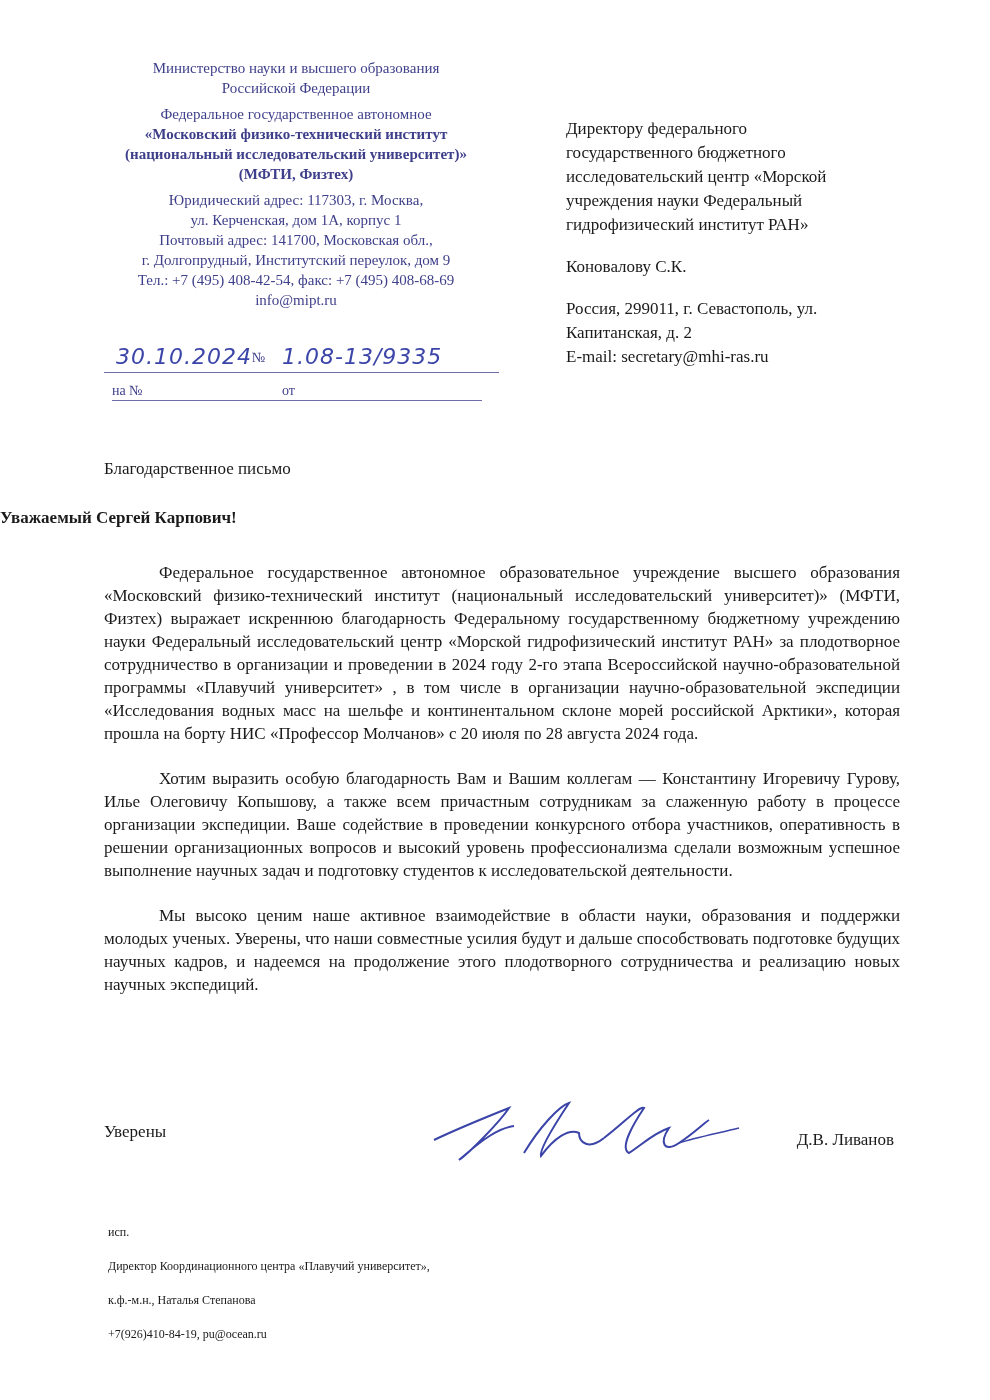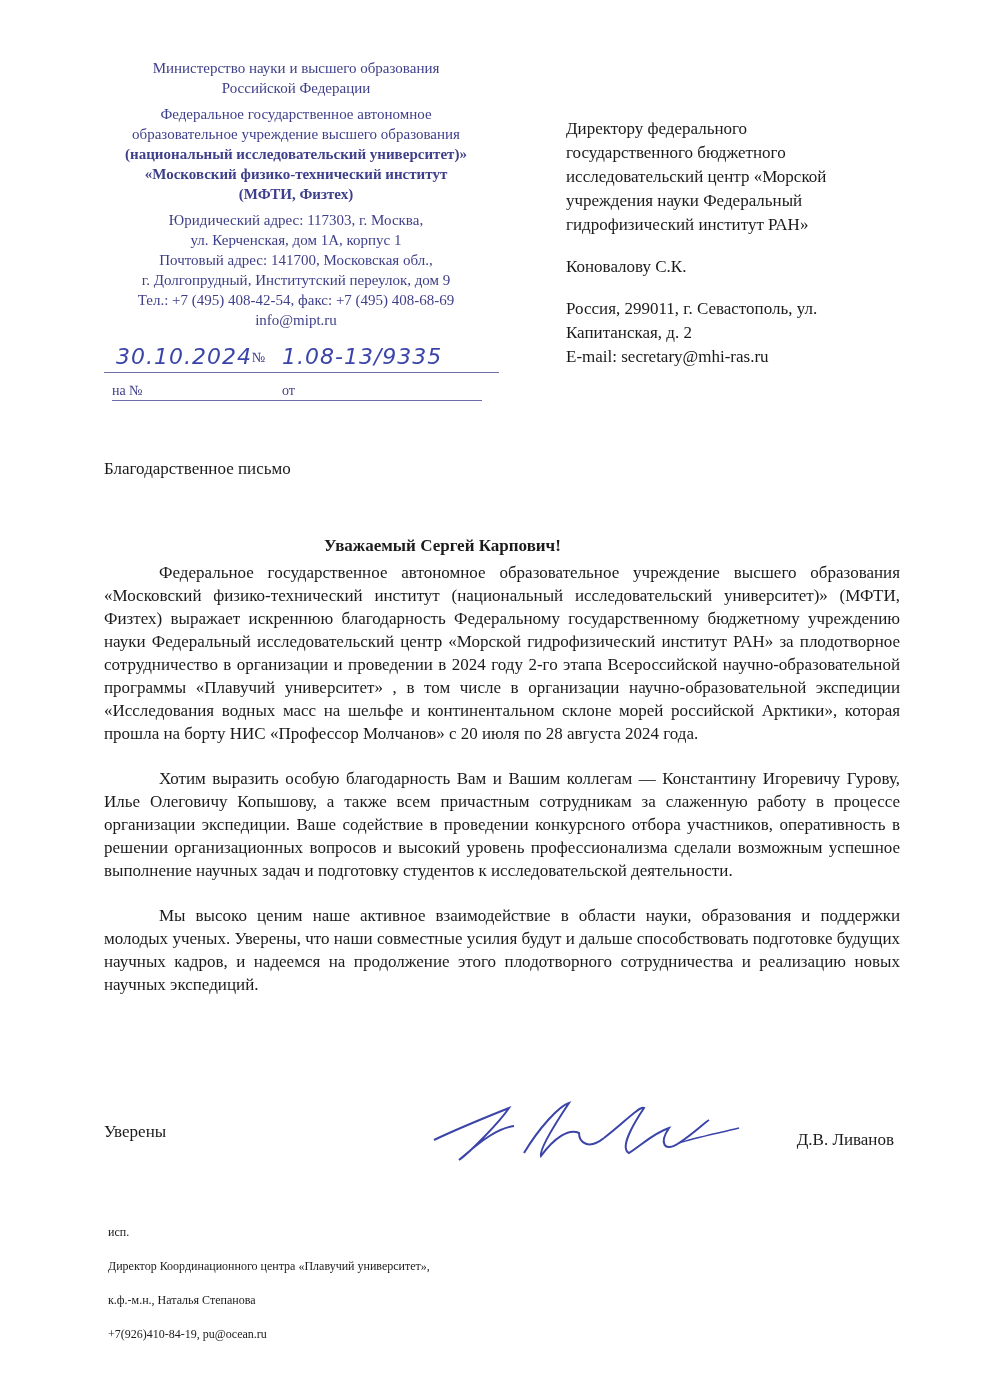--- a/index.html
+++ b/index.html
@@ -13,41 +13,40 @@
   .reg .row1 { position:absolute; left:0; top:0; width:395px; height:30px; border-bottom:1px solid #6b6ea8; }
   .reg .hand { position:absolute; font-family:"DejaVu Sans", sans-serif; font-style:italic;
                color:#3b44a8; font-size:22px; top:2px; letter-spacing:1px; }
   .reg .num-label { position:absolute; left:148px; top:8px; font-size:14px; }
   .reg .row2 { position:absolute; left:8px; top:42px; width:370px; height:16px; border-bottom:1px solid #6b6ea8; font-size:14px; }
   .reg .row2 span { position:absolute; top:-1px; }
   .recipient { position:absolute; left:566px; top:117px; width:340px; font-size:17px; line-height:24px; }
   .recipient p { margin:0; }
   .recipient .gap { height:18px; }
   .subject { position:absolute; left:104px; top:459px; font-size:17px; }
-  .greeting { position:absolute; left:0; width:885px; top:536px; text-align:center; font-weight:bold; font-size:17px; }
+  .greeting { position:absolute; left:0; width:885px; top:508px; text-align:left; font-weight:bold; font-size:17px; }
   .body { position:absolute; left:104px; top:545px; width:796px; font-size:17px; line-height:23px; text-align:justify; }
   .body p { margin:16px 0 22px 0; text-indent:55px; }
   .signature-row { position:absolute; left:104px; top:1120px; width:790px; height:50px; font-size:17px; }
   .signature-row .title { position:absolute; left:0; top:2px; }
   .signature-row .name { position:absolute; right:0; top:10px; }
   .sig { position:absolute; left:325px; top:-22px; width:320px; height:70px; }
   .executor { position:absolute; left:92px; top:1207px; font-size:12px; line-height:18px; }
   .executor p { margin:16px; }
 </style>
 </head>
 <body>
 
 <div class="stamp">
   <div>Министерство науки и высшего образования</div>
   <div>Российской Федерации</div>
   <div class="gap"></div>
   <div>Федеральное государственное автономное</div>
-  <div>образовательное учреждение высшего образования</div>
+  <div class="bold">«Московский физико-технический институт</div>
   <div class="bold">(национальный исследовательский университет)»</div>
-  <div class="bold">«Московский физико-технический институт</div>
   <div class="bold">(МФТИ, Физтех)</div>
   <div class="gap"></div>
   <div>Юридический адрес: 117303, г. Москва,</div>
   <div>ул. Керченская, дом 1А, корпус 1</div>
   <div>Почтовый адрес: 141700, Московская обл.,</div>
   <div>г. Долгопрудный, Институтский переулок, дом 9</div>
   <div>Тел.: +7 (495) 408-42-54, факс: +7 (495) 408-68-69</div>
   <div>info@mipt.ru</div>
 </div>
 

